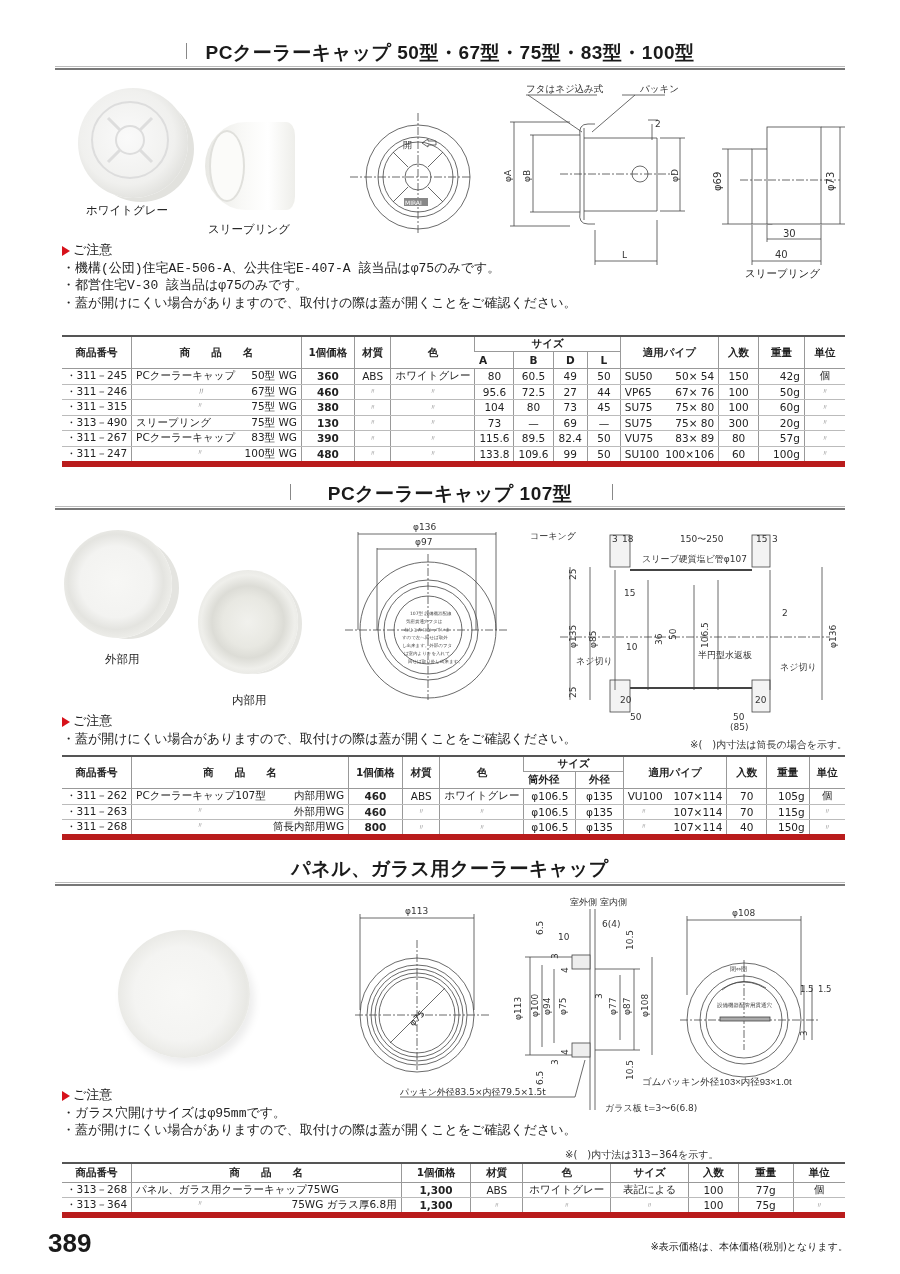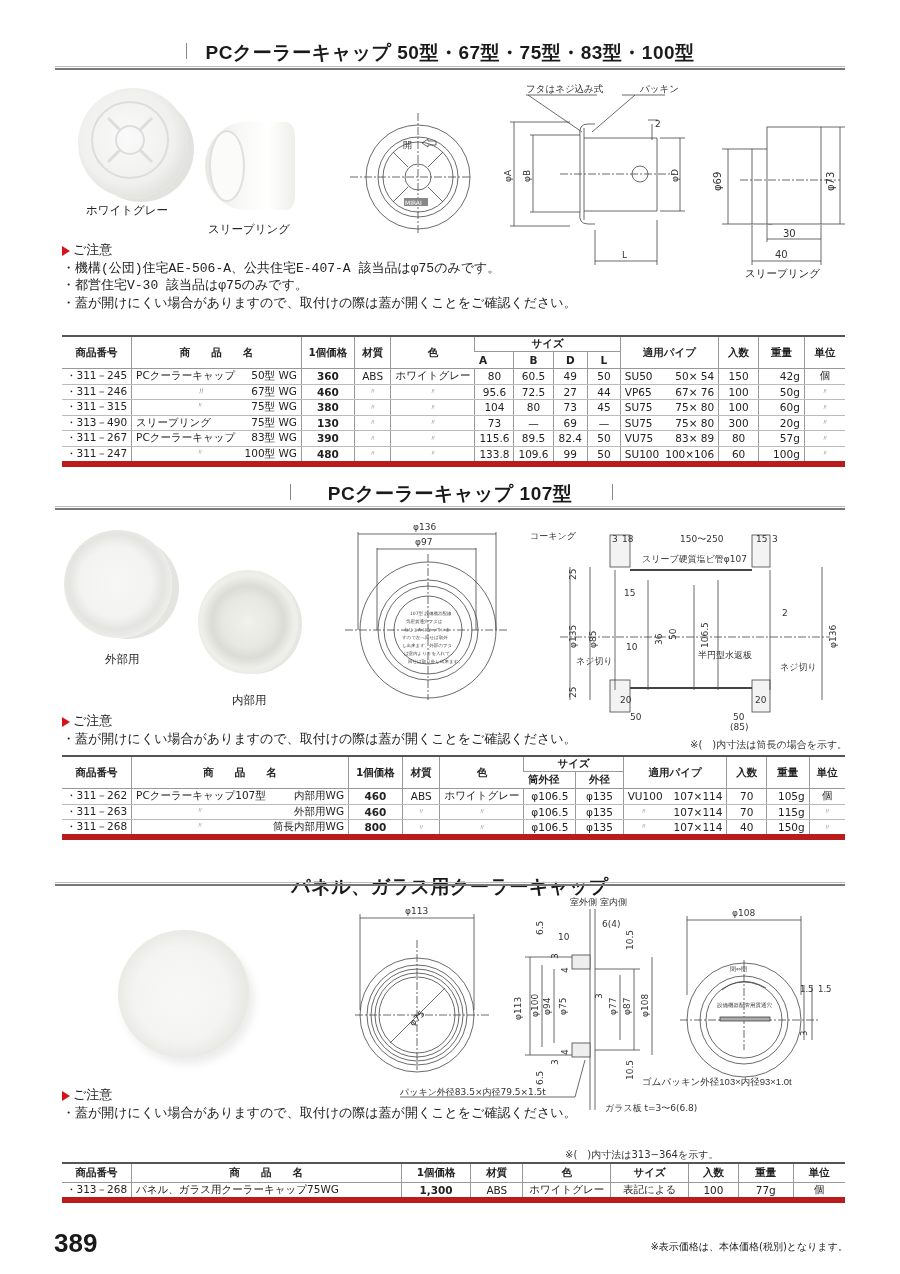--- a/index.html
+++ b/index.html
@@ -29,21 +29,21 @@
   table.spec thead tr:first-child th { border-top: 2px solid #555; }
   table.spec tbody tr:last-child td { border-bottom: 6px solid #b91c1c; }
   table.spec td.price { font-weight: bold; }
   table.spec td.ditto { color: #999; font-size: 8px; }
   .nm { display: flex; justify-content: space-between; gap: 6px; }
   .rt { text-align: right !important; }
   .lt { text-align: center; }
 
   .small-note { position: absolute; font-size: 10px; color: #333; white-space: nowrap; }
   .dim { position: absolute; font-size: 9.5px; color: #333; white-space: nowrap; font-family: "Liberation Sans", sans-serif; }
-  .footer-page { position: absolute; left: 48px; top: 1228px; font-size: 26px; font-weight: bold; font-family: "Liberation Sans", sans-serif; color: #1a1a1a; margin-left: 6px; }
+  .footer-page { position: absolute; left: 48px; top: 1228px; font-size: 26px; font-weight: bold; font-family: "Liberation Sans", sans-serif; color: #1a1a1a; }
   .footer-note { position: absolute; right: 52px; top: 1240px; font-size: 10px; color: #222; }
   svg.draw { position: absolute; overflow: visible; }
 </style>
 </head>
 <body>
 
 <div class="title-bar-l" style="left:186px; top:43px;"></div>
 <div class="section-title" style="top:40px;">PCクーラーキャップ 50型・67型・75型・83型・100型</div>
 <div class="title-rule" style="top:66px;"></div>
 
@@ -532,21 +532,21 @@
             <span>107×114</span>
           </div>
         </td>
       <td>40</td>
         <td class="rt">150g</td>
         <td class="ditto">〃</td>
     </tr>
   </tbody>
 </table>
 
-<div class="section-title" style="top:874px;">パネル、ガラス用クーラーキャップ</div>
+<div class="section-title" style="top:856px;">パネル、ガラス用クーラーキャップ</div>
 <div class="title-rule" style="top:882px;"></div>
 
 <div class="photo" style="left:118px; top:930px; width:132px; height:128px; background: radial-gradient(circle at 48% 50%, #f8f8f6 0%, #f4f4f2 50%, #e8e8e4 70%, #f2f2ee 80%, #d4d4d0 100%); box-shadow: 4px 6px 8px rgba(0,0,0,0.08);"></div>
 
 <svg class="draw" style="left:355px; top:900px;" width="140" height="170" viewBox="0 0 140 170">
   <g fill="none" stroke="#444" stroke-width="0.8">
     <circle cx="62" cy="115" r="57"></circle>
     <circle cx="62" cy="115" r="50"></circle>
     <circle cx="62" cy="115" r="46"></circle>
     <circle cx="62" cy="115" r="42"></circle>
@@ -627,20 +627,21 @@
   <text x="120" y="92" font-size="8.5" fill="#333">1.5</text>
   <text x="138" y="92" font-size="8.5" fill="#333">1.5</text>
   <text x="127" y="136" font-size="8.5" fill="#333" transform="rotate(-90 127 136)">3</text>
 </svg>
 
 <div class="notes" style="top:1087px;">
   <div class="head">
       <span class="tri"></span>
       <span>ご注意</span>
     </div>
+  <div class="item">・ガラス穴開けサイズはφ95mmです。</div>
   <div class="item">・蓋が開けにくい場合がありますので、取付けの際は蓋が開くことをご確認ください。</div>
 </div>
 <div class="small-note" style="left:565px; top:1132px;margin-top:16px;">※(　)内寸法は313−364を示す。</div>
 
 <table class="spec" style="top:1162px; width:783px;">
   <colgroup>
       <col style="width:68px">
       <col style="width:270px">
       <col style="width:70px">
       <col style="width:52px">
@@ -673,17 +674,33 @@
           </div>
         </td>
       <td class="price">1,300</td>
       <td>ABS</td>
       <td>ホワイトグレー</td>
       <td>表記による</td>
       <td>100</td>
       <td>77g</td>
       <td>個</td>
     </tr>
+    <tr>
+      <td>・313－364</td>
+      <td class="lt">
+          <div class="nm">
+            <span style="margin-left:60px;color:#999;font-size:8px">〃</span>
+            <span>75WG ガラス厚6.8用</span>
+          </div>
+        </td>
+      <td class="price">1,300</td>
+      <td class="ditto">〃</td>
+      <td class="ditto">〃</td>
+      <td class="ditto">〃</td>
+      <td>100</td>
+      <td>75g</td>
+      <td class="ditto">〃</td>
+    </tr>
   </tbody>
 </table>
 
 <div class="footer-page">389</div>
 <div class="footer-note">※表示価格は、本体価格(税別)となります。</div>
 
 </body></html>

